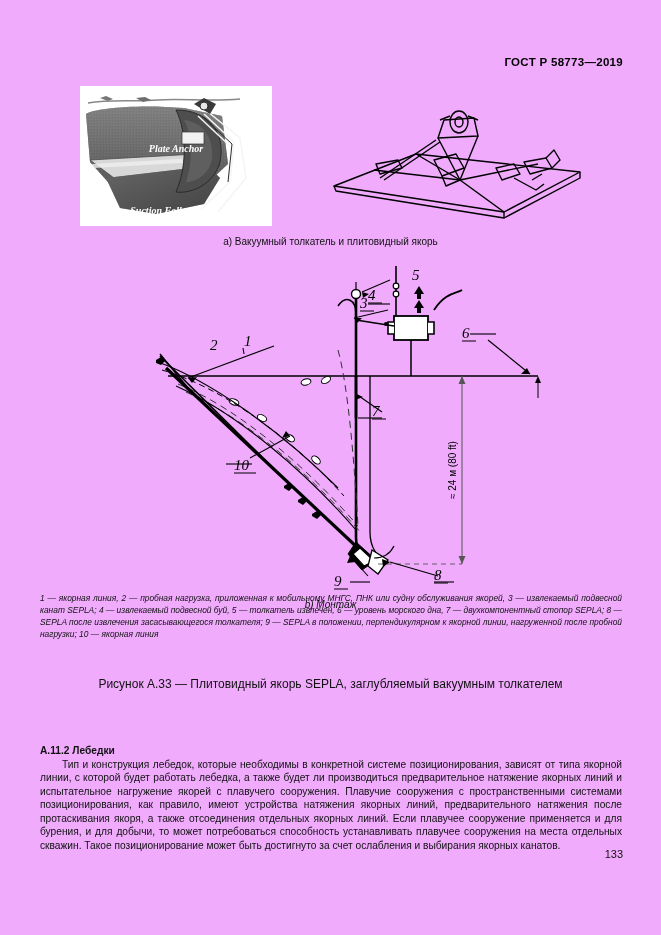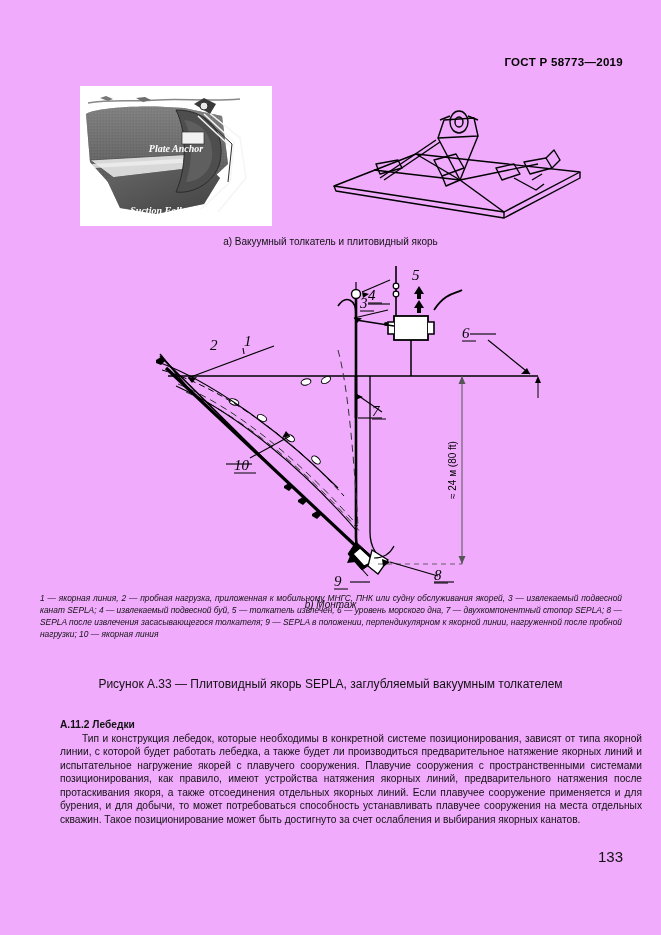--- a/index.html
+++ b/index.html
@@ -103,46 +103,45 @@
     width: 585px;
     text-align: center;
     font-size: 12px;
     color: #111;
   }
 
   
   .body-text {
     position: absolute;
     left: 40px;
-    top: 718px;
+    top: 744px;
     width: 582px;
     font-size: 10.2px;
     line-height: 1.33;
     color: #111;
-    margin-left: 20px;
   }
   .h-bold {
     font-weight: bold;
     margin: 0;
   }
   .h-plain {
     margin: 0;
   }
   .p-ind {
     margin: 0;
     text-indent: 22px;
     text-align: justify;
   }
 
   
   .page-num {
     position: absolute;
     right: 38px;
     top: 848px;
-    font-size: 15px;
+    font-size: 11px;
     color: #111;
   }
 
   
   .num {
     font-family: "Liberation Serif", serif;
     font-style: italic;
     font-size: 15px;
     fill: #000;
   }

